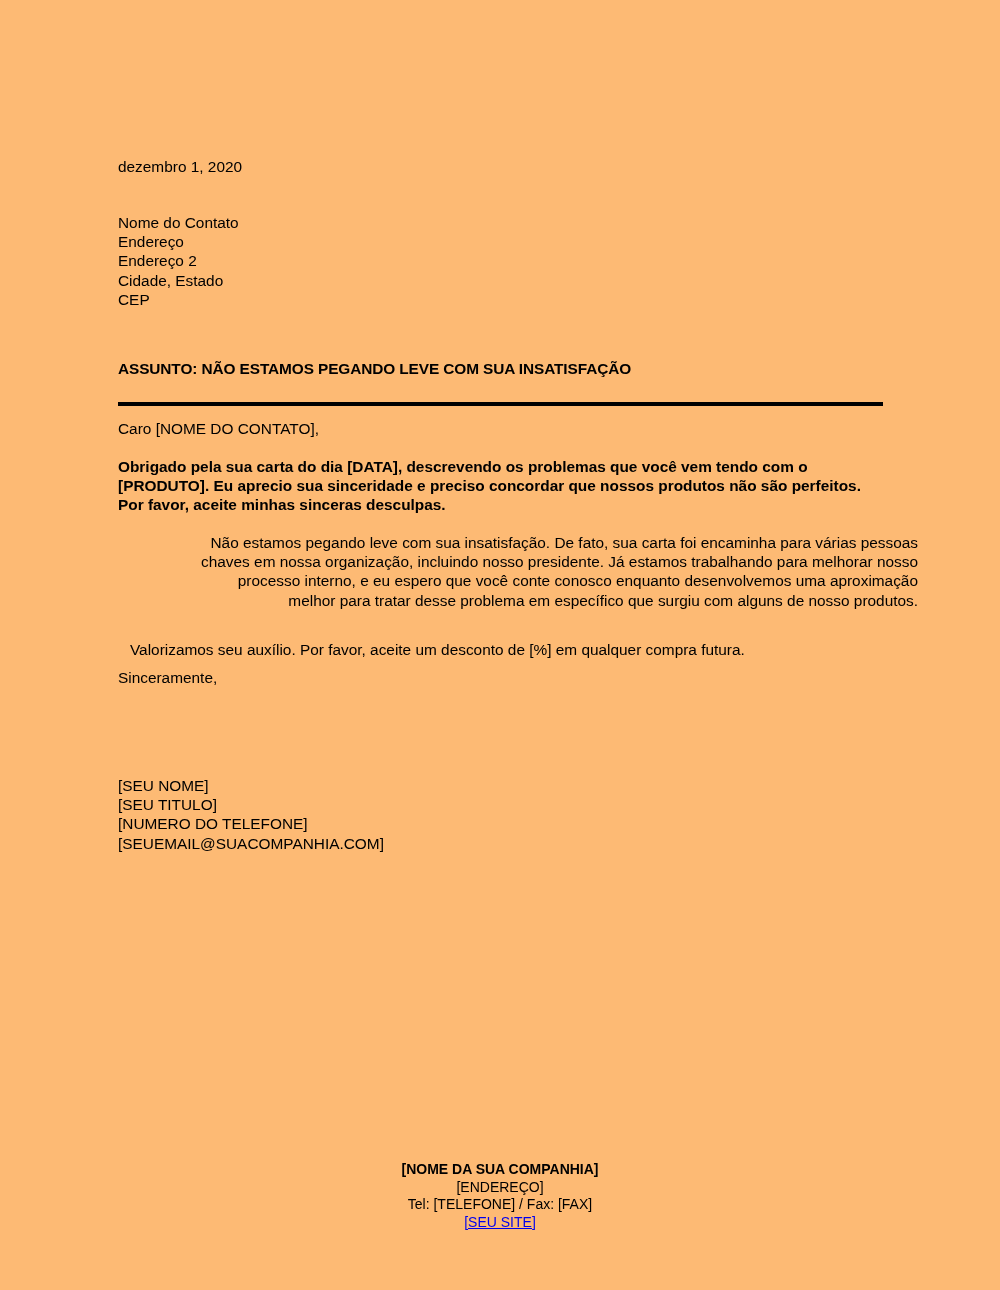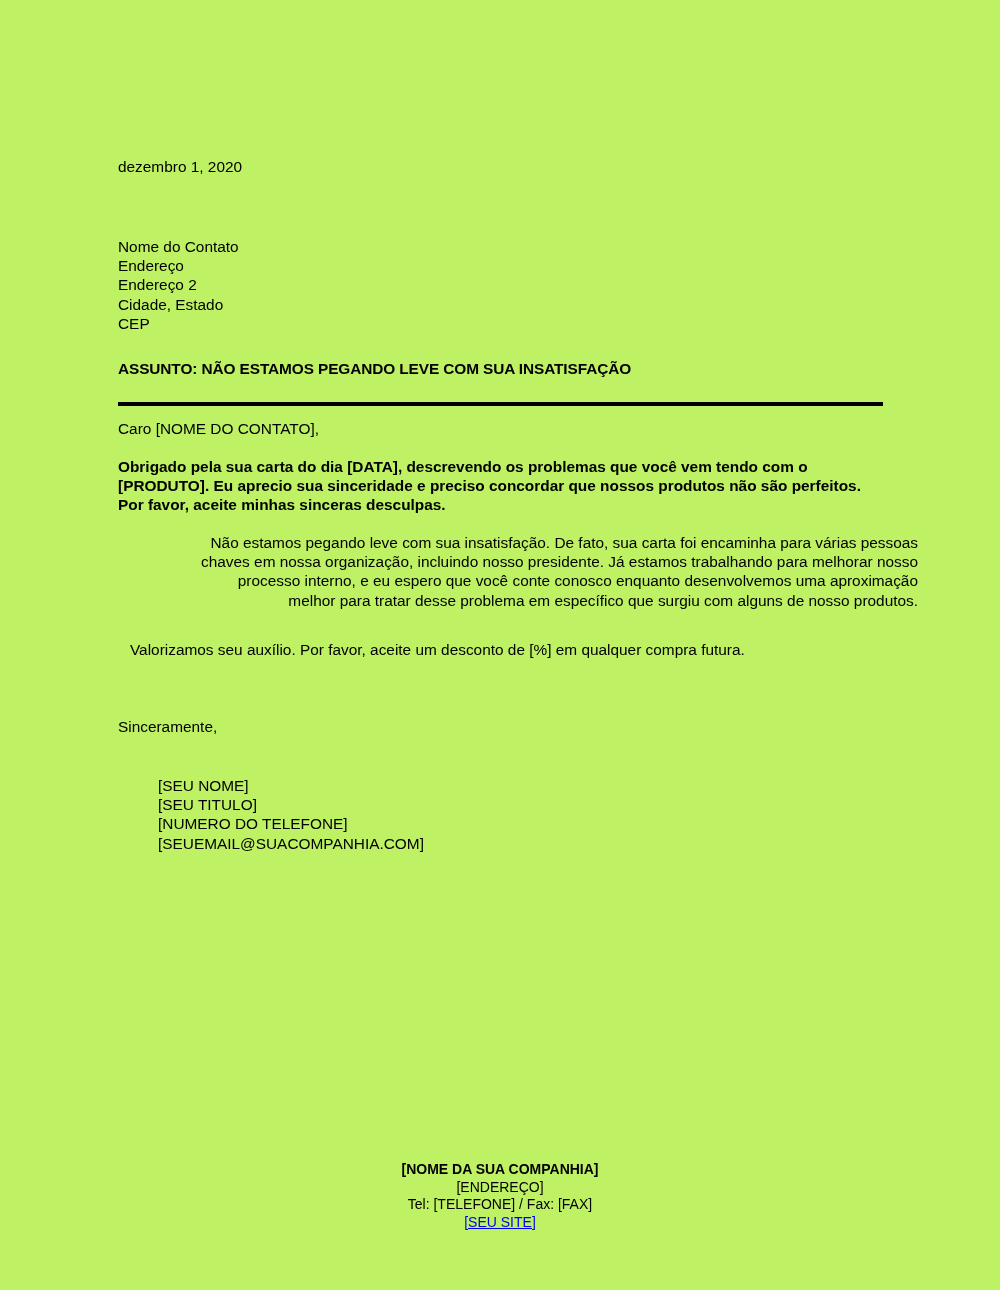--- a/index.html
+++ b/index.html
@@ -4,51 +4,51 @@
 <style>
   html, body {
     margin: 0;
     padding: 0;
     background: #ffffff;
   }
   .page {
     position: relative;
     width: 1000px;
     height: 1290px;
-    background: #bef264;
+    background: #fdba74;
     color: #000000;
     font-family: "Liberation Sans", "DejaVu Sans", sans-serif;
     font-size: 15.4px;
     line-height: 19.2px;
     overflow: hidden;
   }
   .abs {
     position: absolute;
     left: 118px;
   }
   .date-line   { top: 157px; }
-  .recipient   { top: 213px; margin-top: 24px; }
+  .recipient   { top: 213px; }
   .subject {
     top: 359px;
     width: 765px;
     font-weight: 700;
     padding-bottom: 24px;
     border-bottom: 4px solid #000000;
     letter-spacing: -0.1px;
   }
   .salutation  { top: 419px; }
   .para {
     white-space: pre-line;
     width: 800px;
   }
   .p1 { top: 457px; font-weight: bold; }
   .p2 { top: 533px; text-align: right; }
   .p3 { top: 640px; margin-left: 12px; }
-  .closing     { top: 717px; text-align: center; }
-  .signature   { top: 776px; margin-left: 40px; }
+  .closing     { top: 668px; text-align: center; }
+  .signature   { top: 776px; }
   .footer {
     position: absolute;
     left: 0;
     top: 1161px;
     width: 100%;
     text-align: center;
     font-size: 14px;
     line-height: 17.6px;
   }
   .footer .company { font-weight: 700; }

